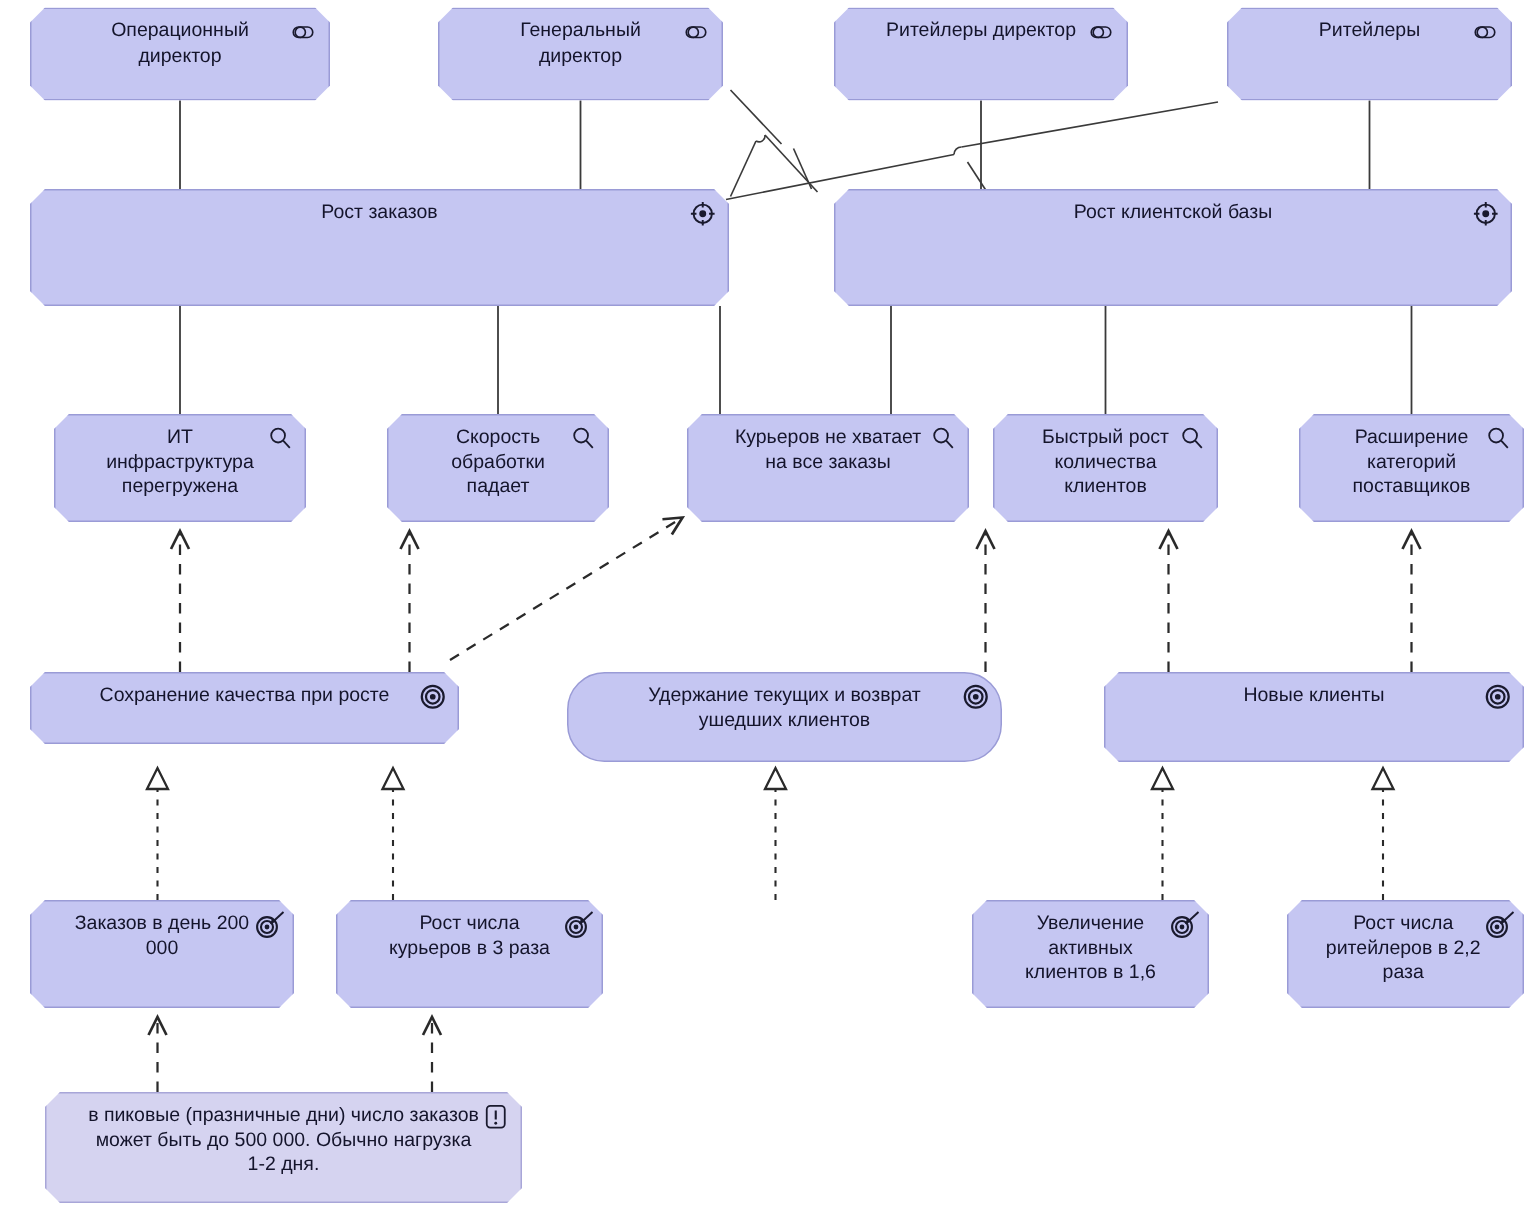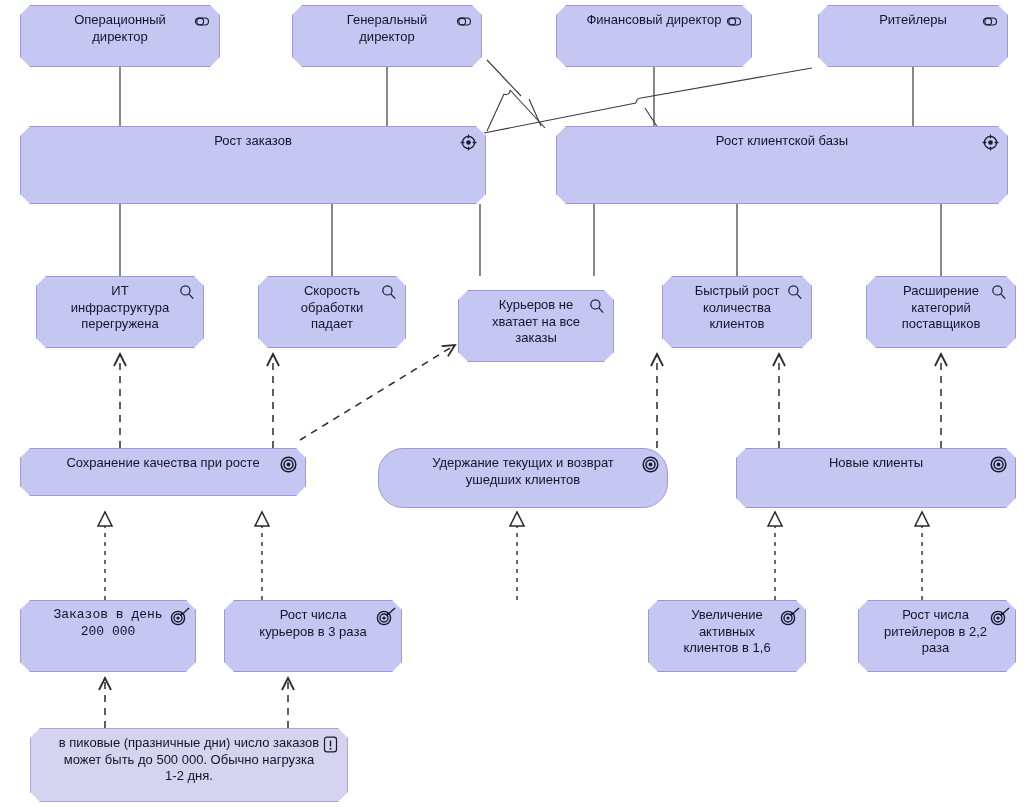--- a/index.html
+++ b/index.html
@@ -106,21 +106,21 @@
     <div class="node" style="left: 292px; top: 5px; width: 190px; height: 62px;">
       <span class="label">Генеральный директор</span>
       <span class="icon">
         <svg width="19" height="19" viewBox="0 0 19 19">
           <rect x="2.5" y="6" width="13" height="7" rx="3.5" ry="3.5" fill="none" stroke="#1a1a2e" stroke-width="1.1"></rect>
           <circle cx="7.2" cy="9.5" r="3.4" fill="none" stroke="#1a1a2e" stroke-width="1.1"></circle>
         </svg>
       </span>
     </div>
     <div class="node" style="left: 556px; top: 5px; width: 196px; height: 62px;">
-      <span class="label">Финансовый директор</span>
+      <span class="label">Ритейлеры директор</span>
       <span class="icon">
         <svg width="19" height="19" viewBox="0 0 19 19">
           <rect x="2.5" y="6" width="13" height="7" rx="3.5" ry="3.5" fill="none" stroke="#1a1a2e" stroke-width="1.1"></rect>
           <circle cx="7.2" cy="9.5" r="3.4" fill="none" stroke="#1a1a2e" stroke-width="1.1"></circle>
         </svg>
       </span>
     </div>
     <div class="node" style="left: 818px; top: 5px; width: 190px; height: 62px;">
       <span class="label">Ритейлеры</span>
       <span class="icon">
@@ -167,21 +167,21 @@
     </div>
     <div class="node" style="left: 258px; top: 276px; width: 148px; height: 72px;">
       <span class="label">Скорость обработки падает</span>
       <span class="icon">
         <svg width="19" height="19" viewBox="0 0 19 19">
           <circle cx="8.4" cy="7.4" r="4.6" fill="none" stroke="#1a1a2e" stroke-width="1.2"></circle>
           <line x1="11.8" y1="10.8" x2="16.2" y2="15.6" stroke="#1a1a2e" stroke-width="1.2"></line>
         </svg>
       </span>
     </div>
-    <div class="node" style="left: 458px; top: 290px; width: 156px; height: 72px;">
+    <div class="node" style="left: 458px; top: 276px; width: 188px; height: 72px;">
       <span class="label">Курьеров не хватает на все заказы</span>
       <span class="icon">
         <svg width="19" height="19" viewBox="0 0 19 19">
           <circle cx="8.4" cy="7.4" r="4.6" fill="none" stroke="#1a1a2e" stroke-width="1.2"></circle>
           <line x1="11.8" y1="10.8" x2="16.2" y2="15.6" stroke="#1a1a2e" stroke-width="1.2"></line>
         </svg>
       </span>
     </div>
     <div class="node" style="left: 662px; top: 276px; width: 150px; height: 72px;">
       <span class="label">Быстрый рост количества клиентов</span>
@@ -224,21 +224,21 @@
     <div class="node" style="left: 736px; top: 448px; width: 280px; height: 60px;">
       <span class="label">Новые клиенты</span>
       <span class="icon">
         <svg width="19" height="19" viewBox="0 0 19 19">
           <circle cx="9.5" cy="9.5" r="7.3" fill="none" stroke="#1a1a2e" stroke-width="1.5"></circle>
           <circle cx="9.5" cy="9.5" r="4.5" fill="none" stroke="#1a1a2e" stroke-width="1.5"></circle>
           <circle cx="9.5" cy="9.5" r="1.9" fill="#1a1a2e"></circle>
         </svg>
       </span>
     </div>
-    <div class="node" style="left: 20px; top: 600px; width: 176px; height: 72px; font-family: Liberation Mono, monospace;">
+    <div class="node" style="left: 20px; top: 600px; width: 176px; height: 72px;">
       <span class="label">Заказов в день 200 000</span>
       <span class="icon">
         <svg width="22" height="20" viewBox="0 0 22 20">
           <circle cx="9" cy="11" r="6.6" fill="none" stroke="#1a1a2e" stroke-width="1.4"></circle>
           <circle cx="9" cy="11" r="4" fill="none" stroke="#1a1a2e" stroke-width="1.4"></circle>
           <circle cx="9" cy="11" r="1.6" fill="#1a1a2e"></circle>
           <line x1="20" y1="1" x2="11.5" y2="8.8" stroke="#1a1a2e" stroke-width="1.3"></line>
           <path d="M11.2,9.1 L12.2,5.6 L15.2,7.0 Z" fill="#1a1a2e"></path>
         </svg>
       </span>

